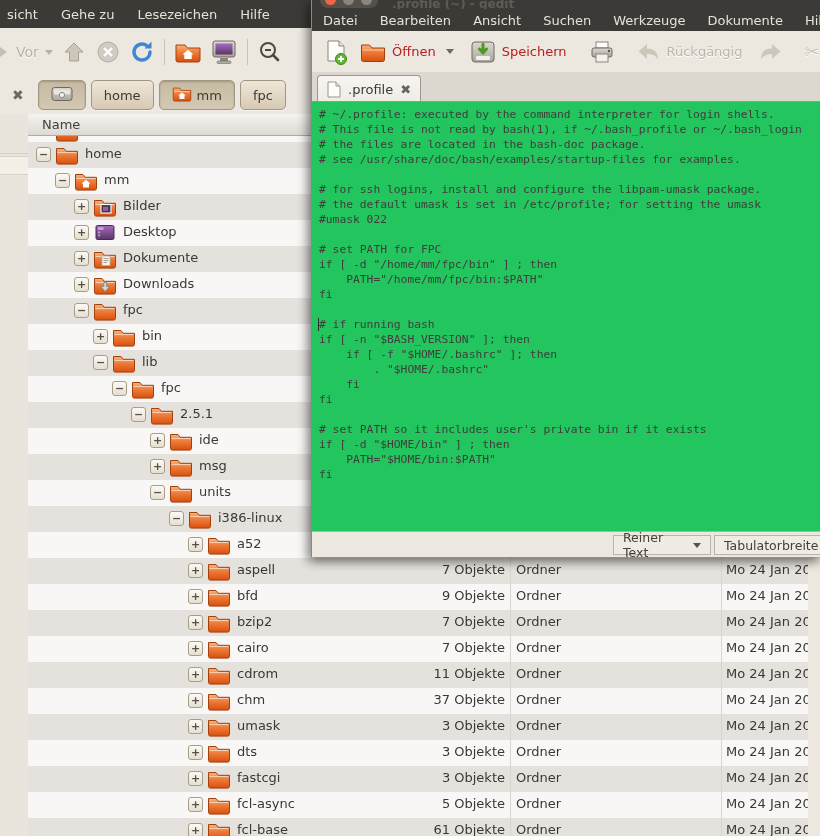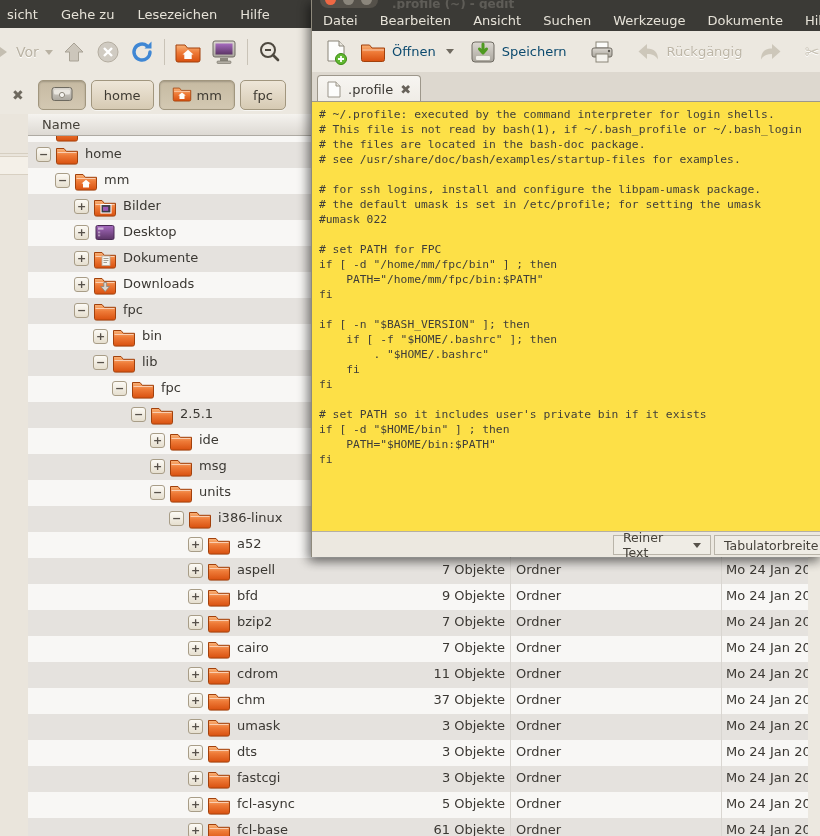--- a/index.html
+++ b/index.html
@@ -49,29 +49,29 @@
   .ge{left:311px;top:0;width:509px;height:557px;background:#ece8e0;z-index:10;
     box-shadow:-4px 4px 10px rgba(0,0,0,.32), 0 4px 10px rgba(0,0,0,.32);border-left:1px solid #8e897c;}
   .ge-title{position:absolute;left:0;top:0;width:100%;height:9px;background:#3b3a36;overflow:hidden;}
   .wbtn-pill{position:absolute;left:8px;top:-8px;width:58px;height:16px;background:#55514a;border-radius:9px;}
   .wbtn{position:absolute;top:2px;width:11px;height:11px;border-radius:50%;}
   .ge-title-text{position:absolute;left:80px;top:-3px;color:#dcd7cb;opacity:.22;font-size:12px;font-weight:bold;}
   .ge-menubar{position:absolute;left:0;top:9px;width:100%;height:22px;background:#3b3a36;color:#e6e2d8;
     display:flex;align-items:center;gap:12px;padding-left:6px;font-size:13px;box-sizing:border-box;}
   .ge-toolbar{position:absolute;left:0;top:31px;width:100%;height:41px;background:#ece8e0;
     display:flex;align-items:center;padding-left:6px;box-sizing:border-box;overflow:hidden;}
-  .gbtn{display:flex;align-items:center;gap:6px;padding:0 6px;height:34px;font-size:13px;color:#0c4a6e;}
+  .gbtn{display:flex;align-items:center;gap:6px;padding:0 6px;height:34px;font-size:13px;color:#b91c1c;}
   .gbtn.disabled{color:#bdb6a7;text-shadow:0 1px 0 #fff;}
   .ge-tabbar{position:absolute;left:0;top:72px;width:100%;height:29px;background:#ddd8cf;
     border-bottom:1px solid #9d978b;}
   .tab{position:absolute;left:5px;top:3px;height:26px;background:linear-gradient(#f7f5f1,#efece6);
     border:1px solid #9d978b;border-bottom:none;border-radius:4px 4px 0 0;
     display:flex;align-items:center;gap:7px;padding:0 9px;font-size:13px;color:#3b3833;}
   .tab-close{font-size:13px;color:#67625a;}
-  .ge-editor{position:absolute;left:0;top:101px;width:100%;height:430px;background:#fde047;
+  .ge-editor{position:absolute;left:0;top:101px;width:100%;height:430px;background:#22c55e;
     border-top:1px solid #9d978b;overflow:hidden;padding:5px 0 0 7px;box-sizing:border-box;
     font-family:"DejaVu Sans Mono",monospace;font-size:11.3px;color:#3f3e3a;}
   .eline{position:relative;height:15px;line-height:15px;white-space:pre;}
   .caret{position:absolute;left:-1px;top:1px;width:1px;height:13px;background:#2b2b2b;}
   .ge-status{position:absolute;left:0;top:531px;width:100%;height:26px;background:#ece8e0;
     border-top:1px solid #b5afa3;box-sizing:border-box;}
   .sb-combo{position:absolute;top:3px;height:20px;border:1px solid #b9b4a9;background:#efece5;
     display:flex;align-items:center;gap:8px;padding:0 9px;font-size:12.5px;color:#45413a;box-sizing:border-box;}
   .sb-caret{width:0;height:0;border-left:4px solid transparent;border-right:4px solid transparent;border-top:5px solid #57524a;}
 </style>
@@ -553,20 +553,21 @@
         <div class="eline"></div>
         <div class="eline"># for ssh logins, install and configure the libpam-umask package.</div>
         <div class="eline"># the default umask is set in /etc/profile; for setting the umask</div>
         <div class="eline">#umask 022</div>
         <div class="eline"></div>
         <div class="eline"># set PATH for FPC</div>
         <div class="eline">if [ -d "/home/mm/fpc/bin" ] ; then</div>
         <div class="eline">    PATH="/home/mm/fpc/bin:$PATH"</div>
         <div class="eline">fi</div>
         <div class="eline"></div>
+        <div class="eline"><span class="caret"></span># if running bash</div>
         <div class="eline">if [ -n "$BASH_VERSION" ]; then</div>
         <div class="eline">    if [ -f "$HOME/.bashrc" ]; then</div>
         <div class="eline">        . "$HOME/.bashrc"</div>
         <div class="eline">    fi</div>
         <div class="eline">fi</div>
         <div class="eline"></div>
         <div class="eline"># set PATH so it includes user's private bin if it exists</div>
         <div class="eline">if [ -d "$HOME/bin" ] ; then</div>
         <div class="eline">    PATH="$HOME/bin:$PATH"</div>
         <div class="eline">fi</div>

